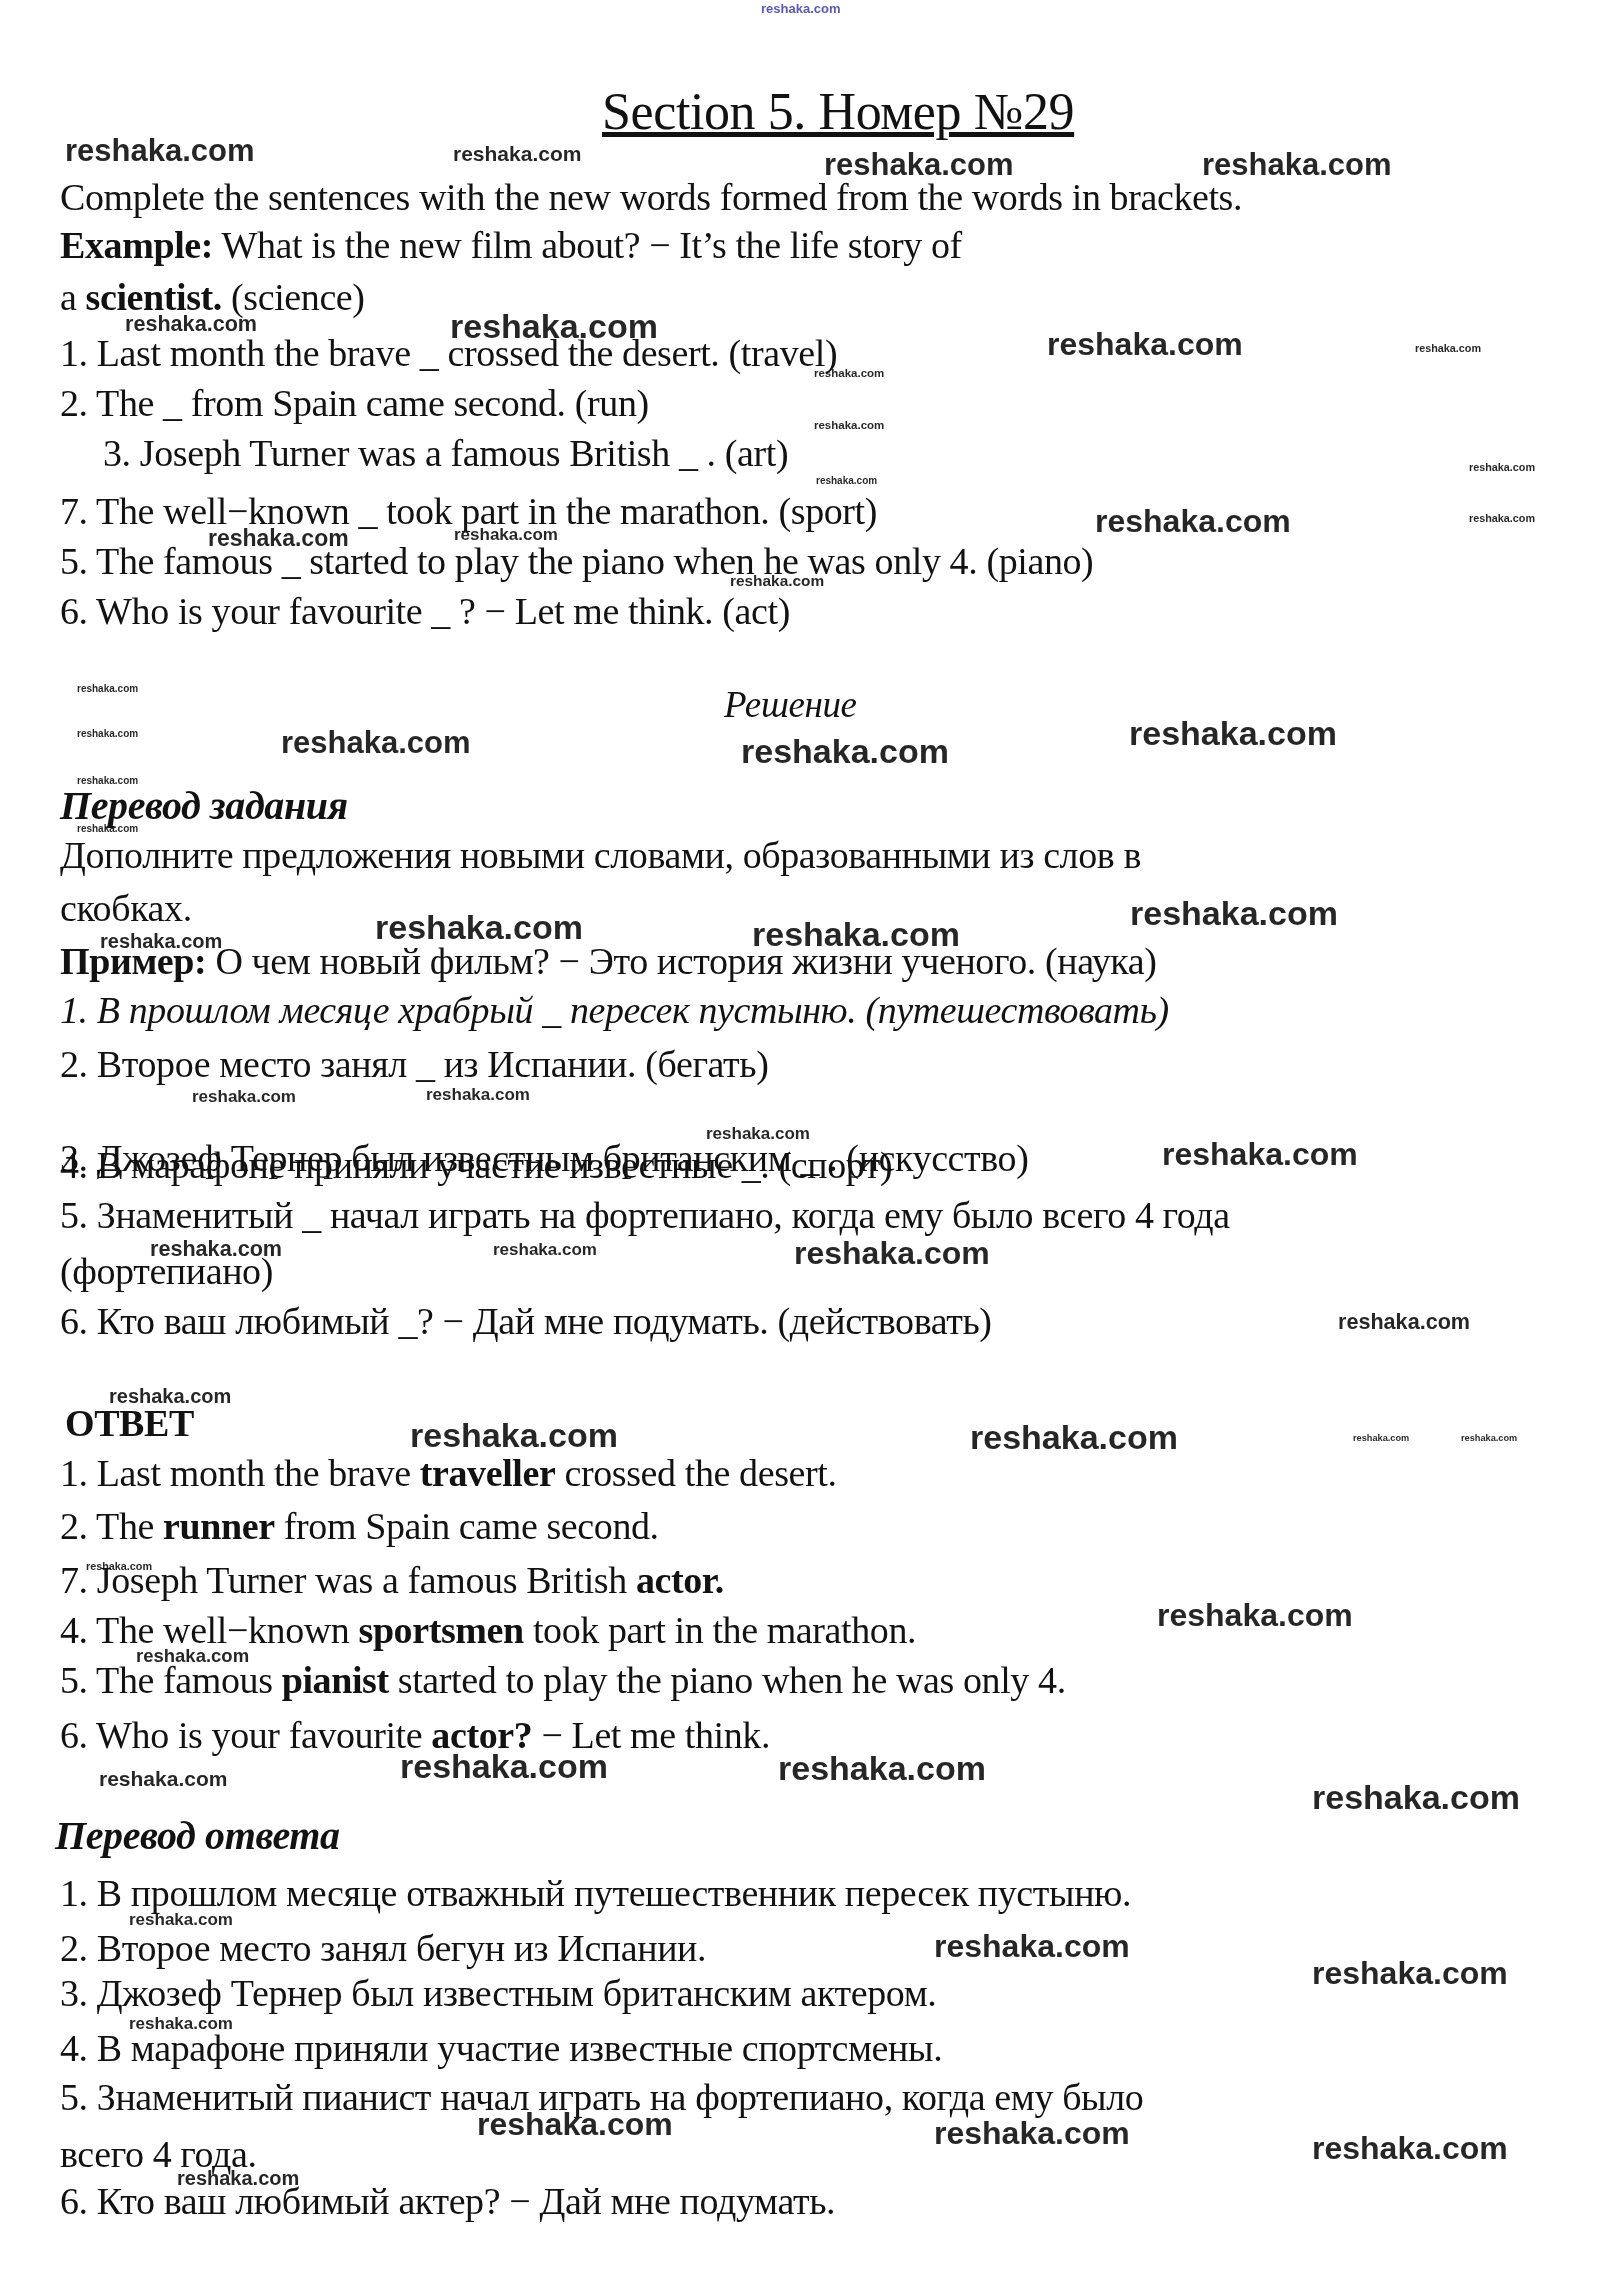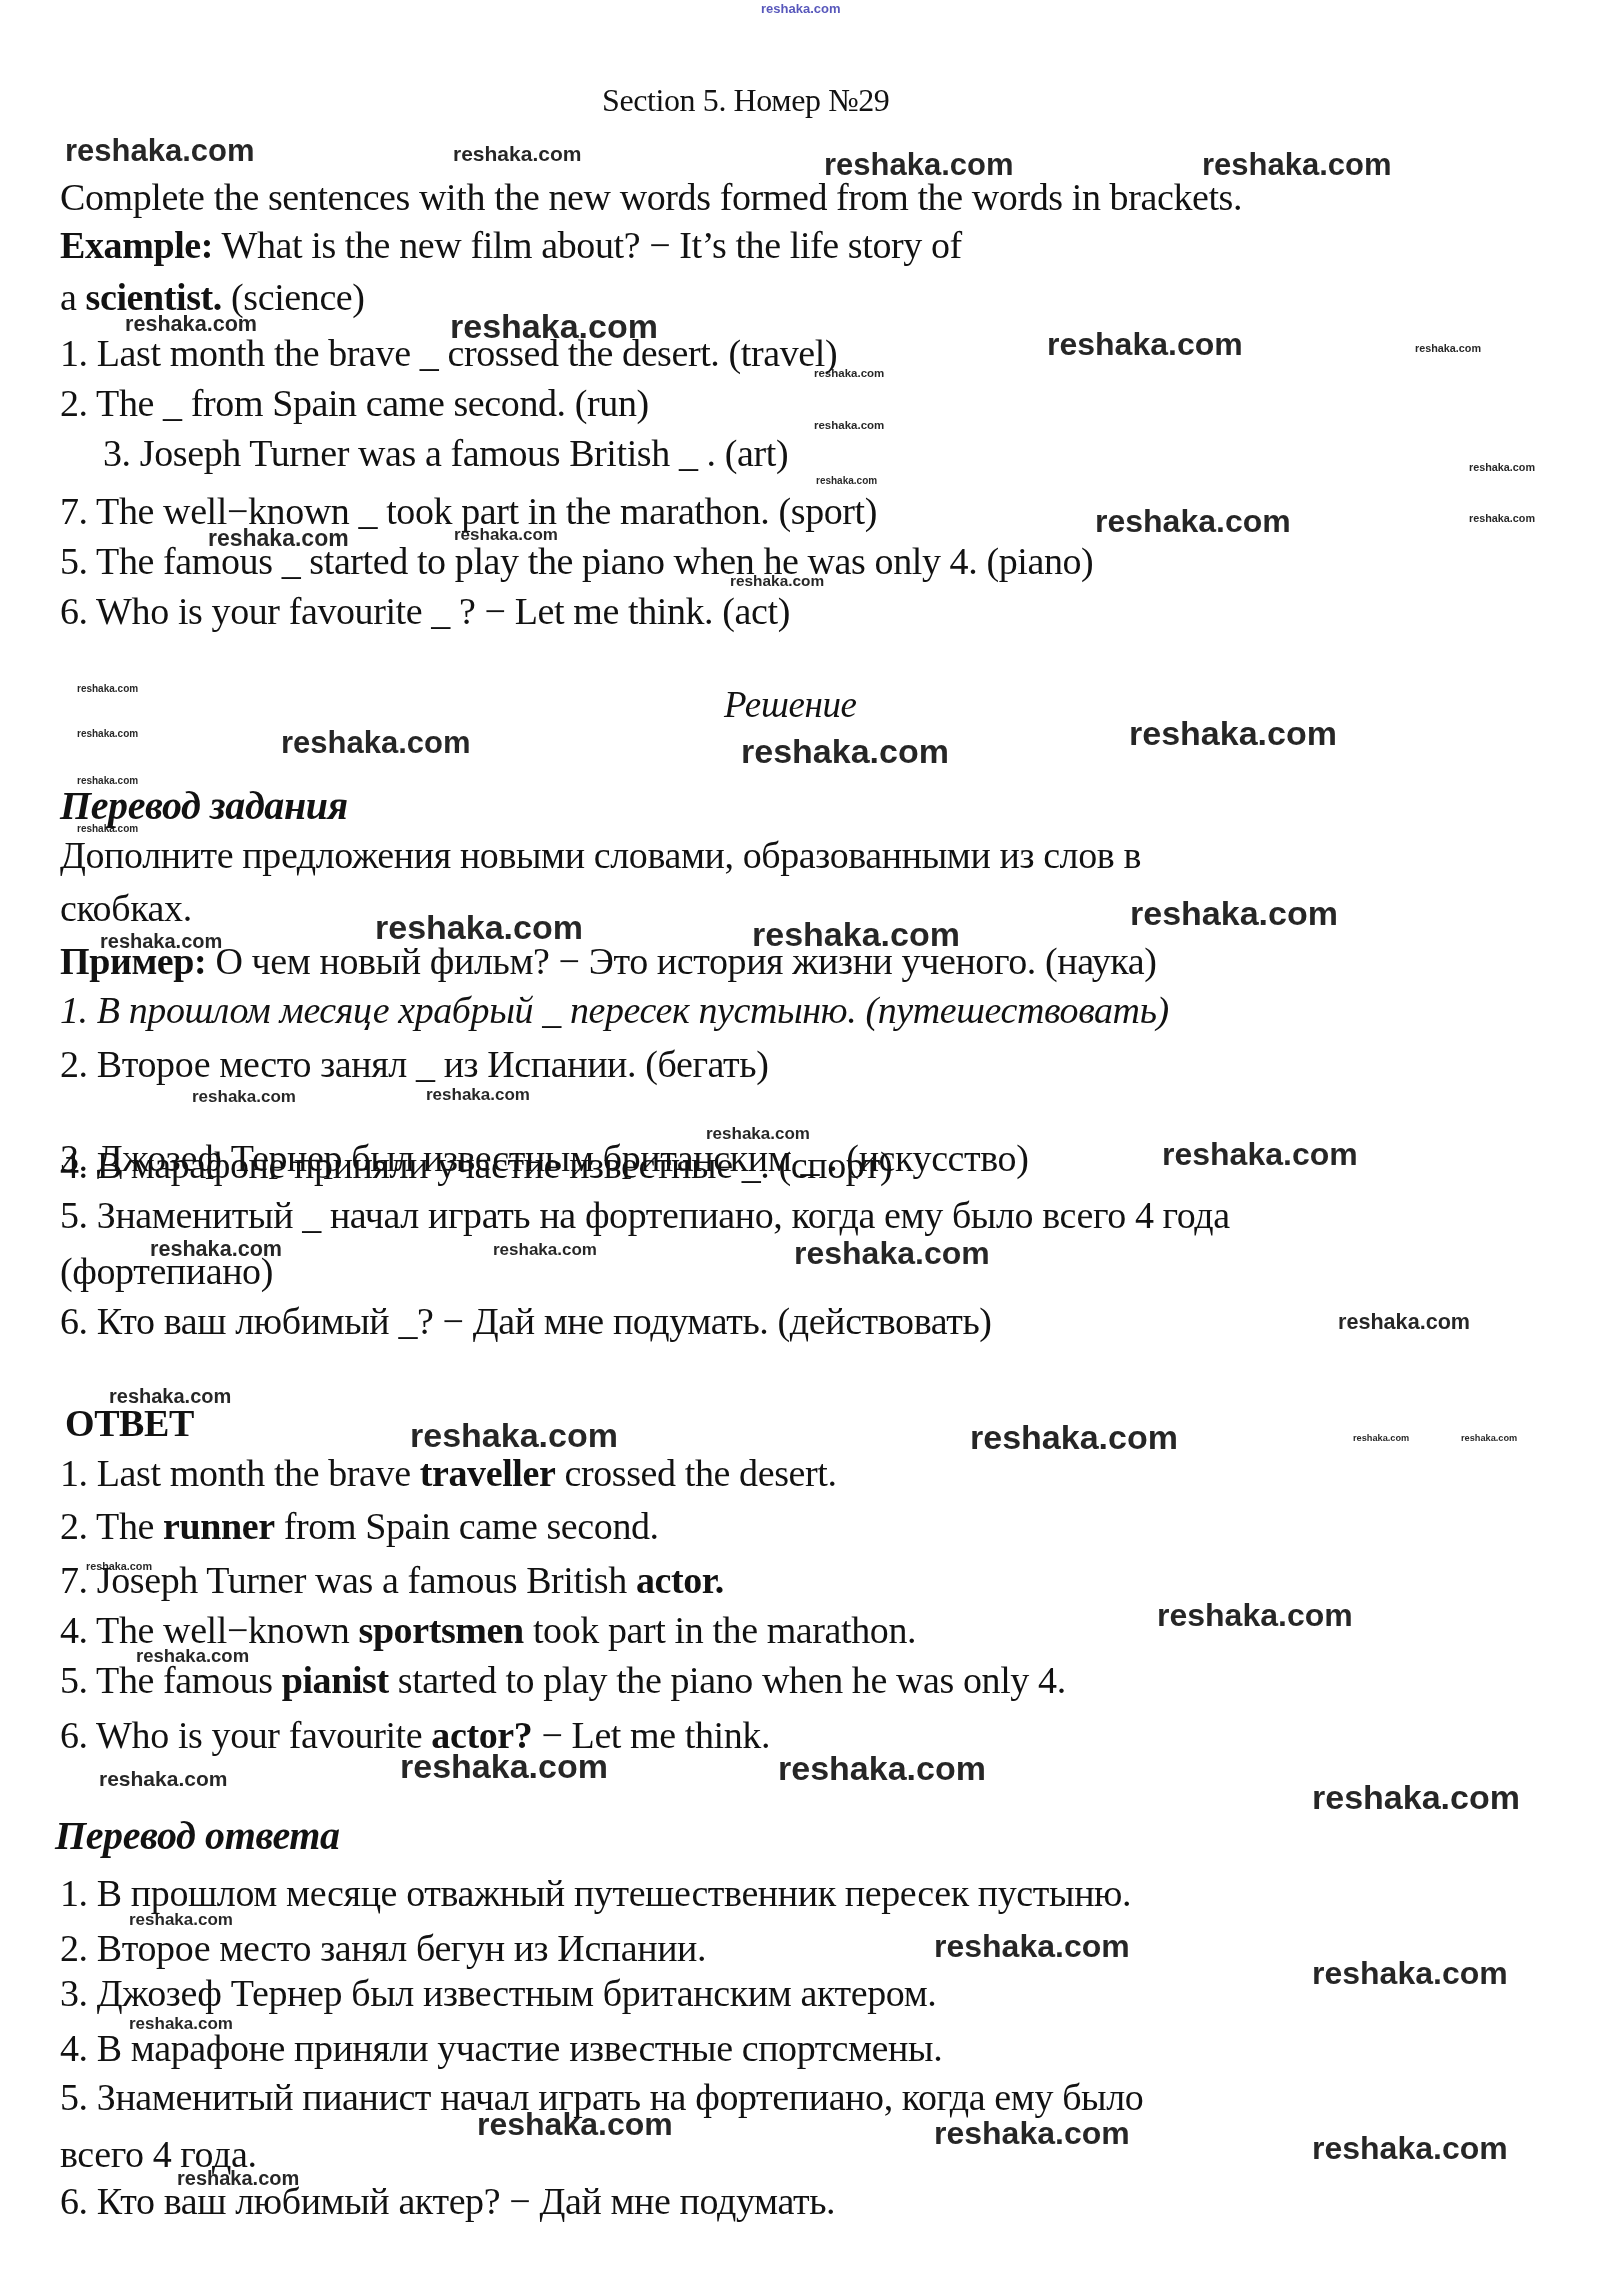--- a/index.html
+++ b/index.html
@@ -14,21 +14,21 @@
   .ln{
     position:absolute;
     left:60px;
     white-space:nowrap;
     font-size:38px;
     color:#121212;
     line-height:1.1;
     letter-spacing:-0.4px;
   }
   .ln b{font-weight:bold;}
-  .title{font-size:32px;}
+  .title{font-size:52px;text-decoration:underline;}
   .center-hd{font-size:37px;}
   .hd-bold{font-weight:bold;}
   .hd-italic{font-weight:bold;font-style:italic;font-size:40px;}
   .wm{
     position:absolute;
     font-family:"Liberation Sans", sans-serif;
     font-weight:700;
     color:#1b1b1b;
     white-space:nowrap;
     line-height:1;

